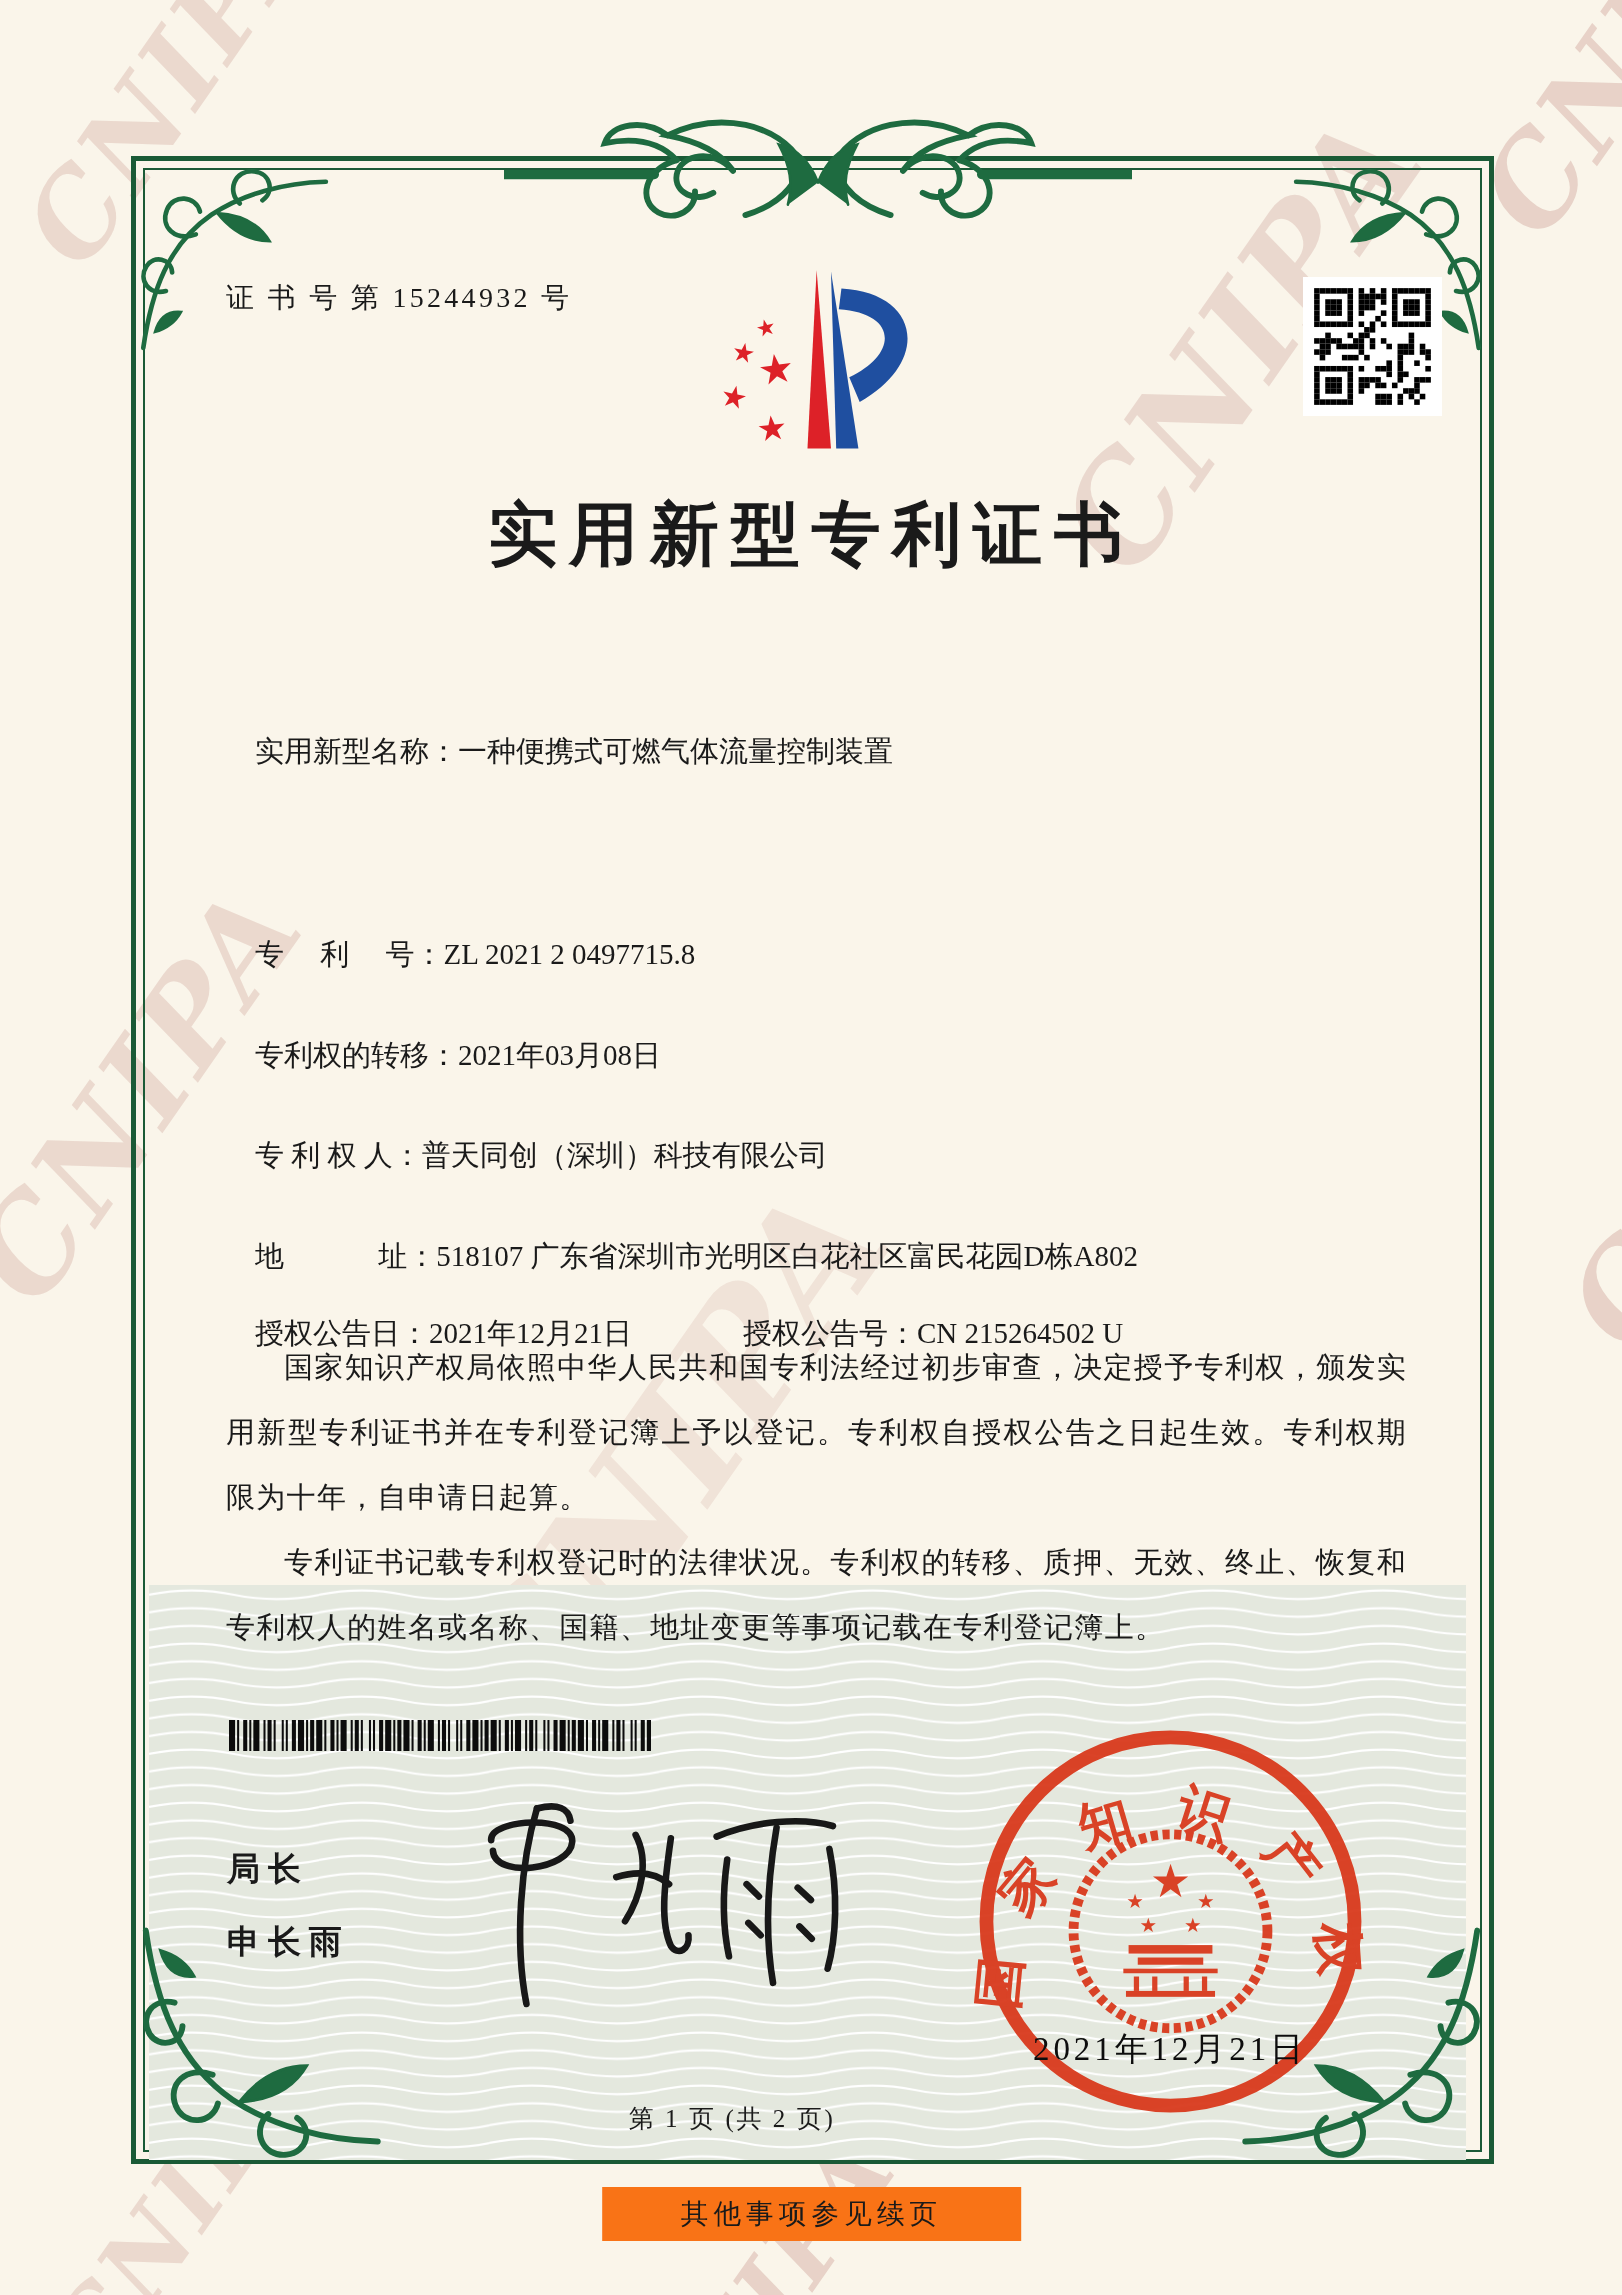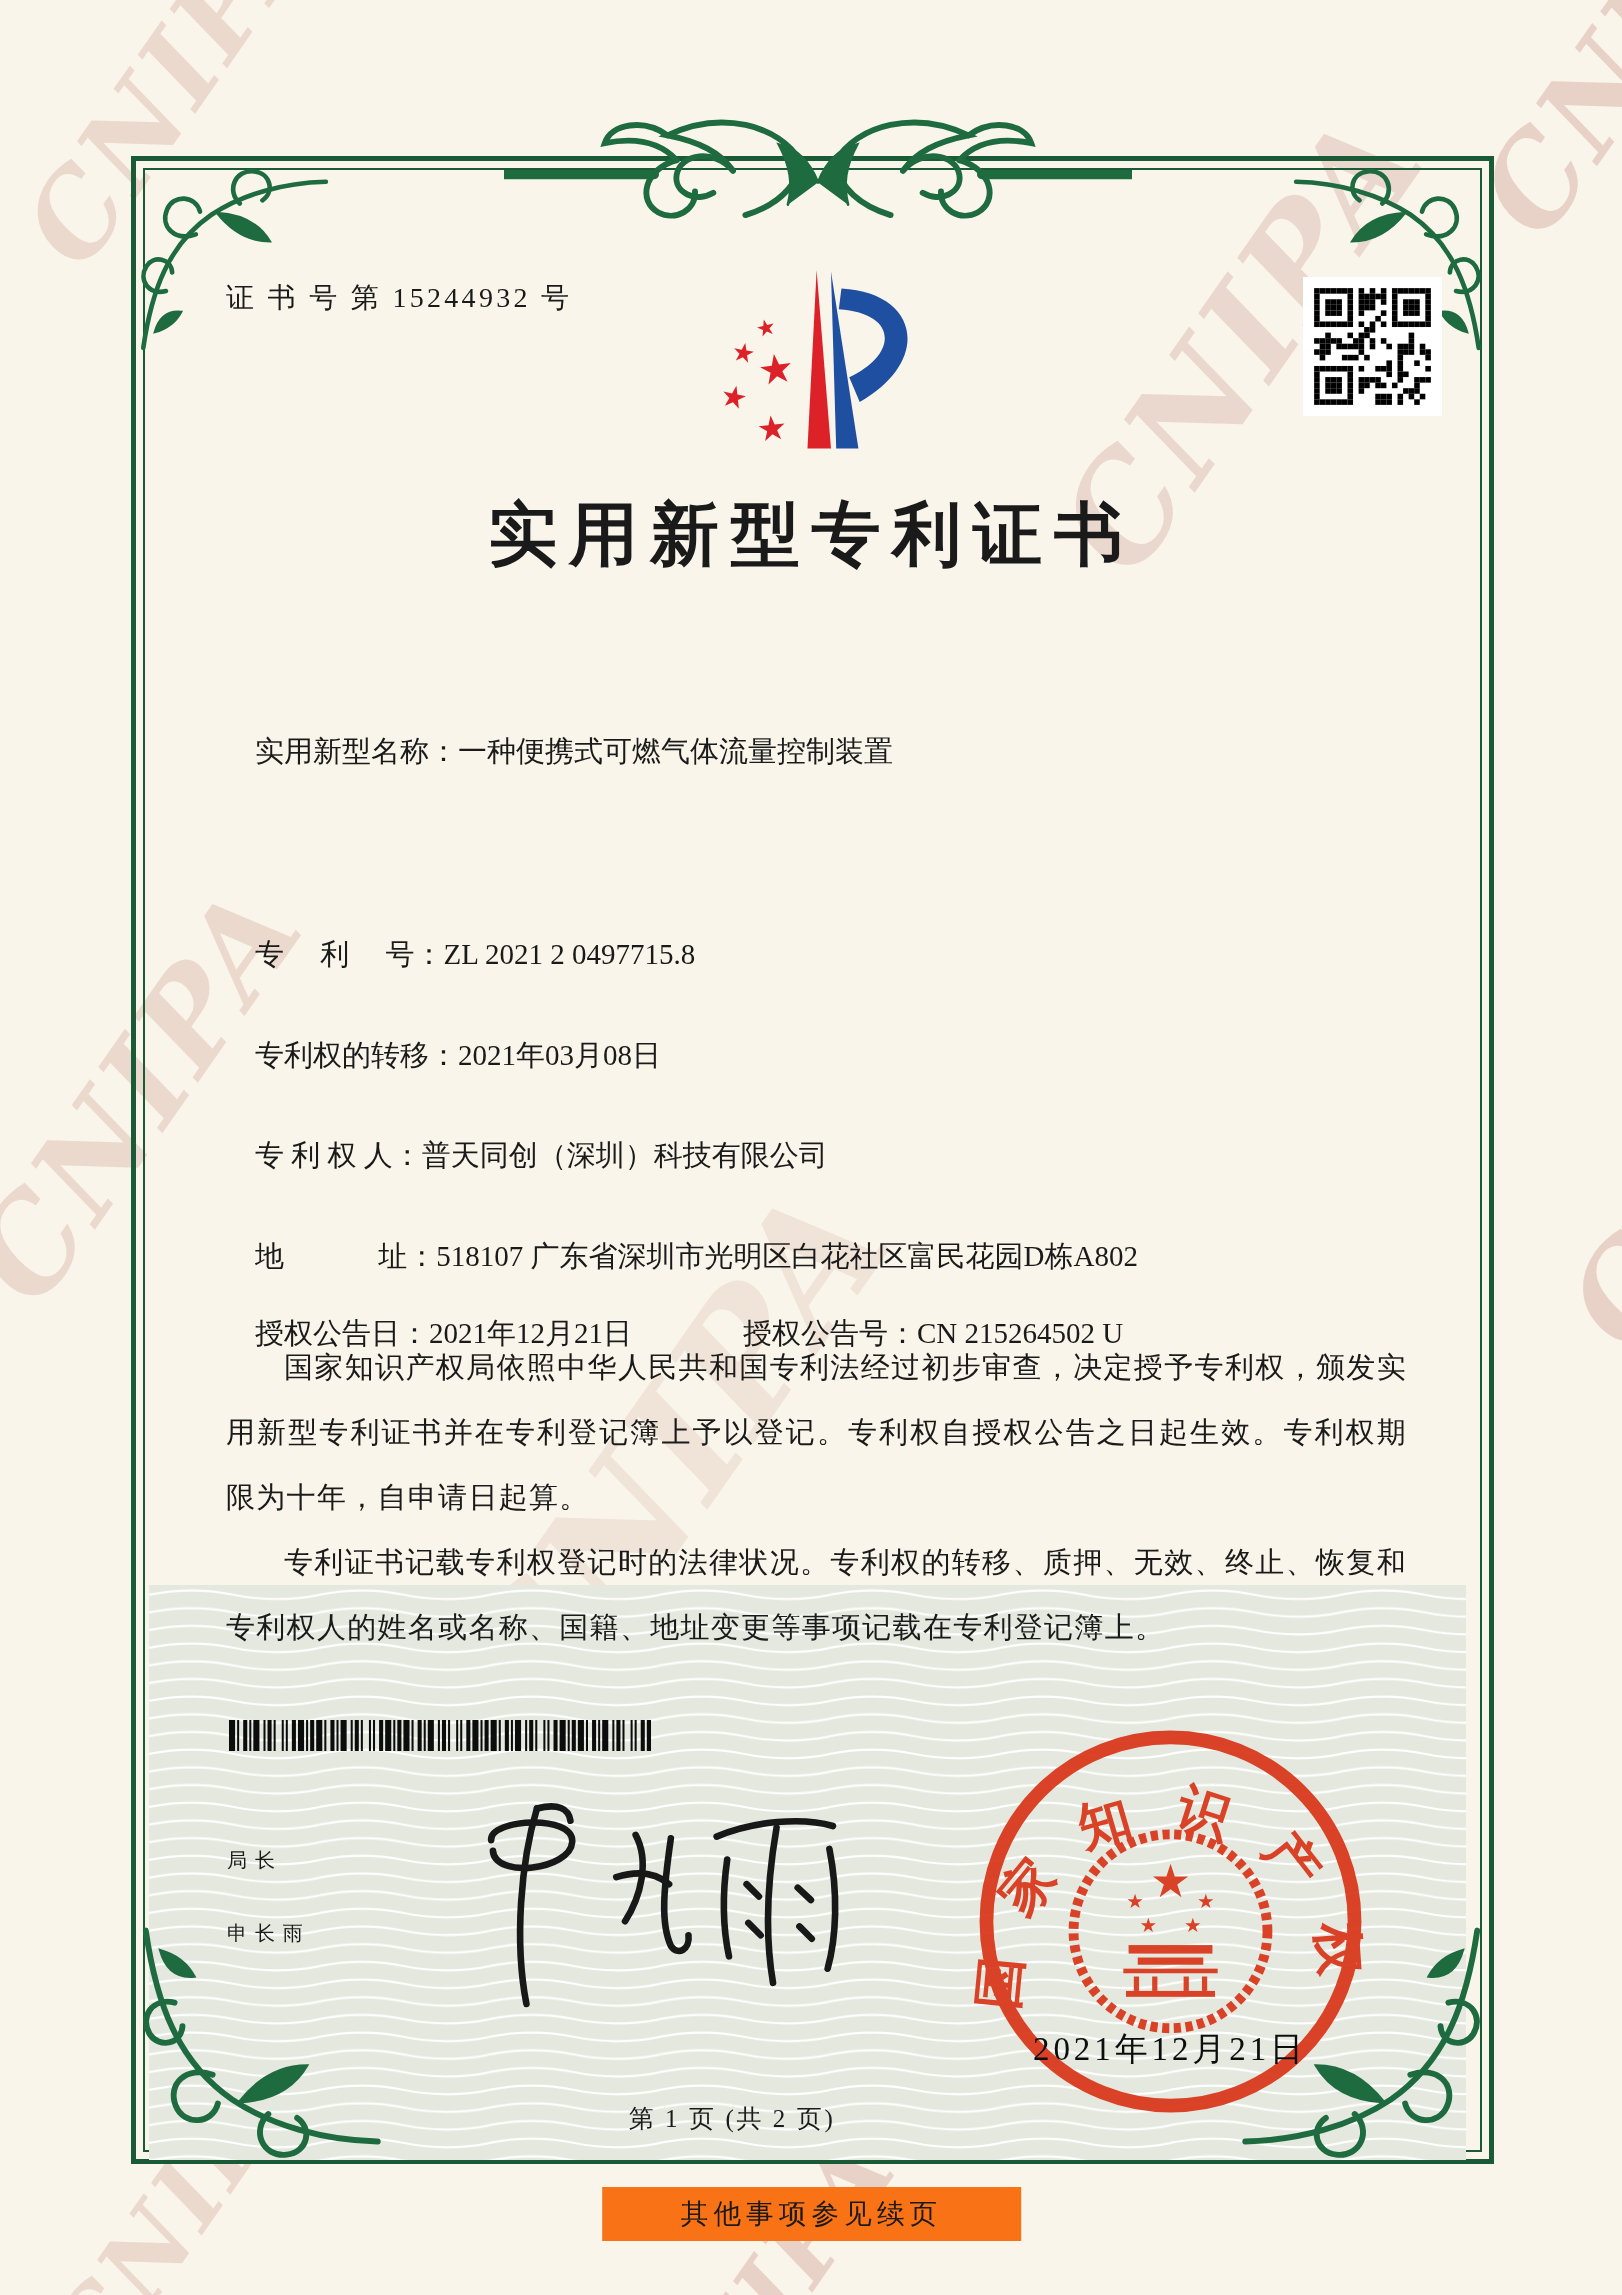--- a/index.html
+++ b/index.html
@@ -19,21 +19,21 @@
   .content{position:absolute;left:0;top:0;width:1623px;height:2295px;z-index:3;}
   .certno{position:absolute;left:226px;top:279px;font-size:28px;letter-spacing:3.3px;white-space:pre;}
   .title{position:absolute;left:0;top:489px;width:1623px;text-align:center;font-size:69px;
          font-weight:700;letter-spacing:11.8px;}
   .row{position:absolute;left:226px;font-size:29px;white-space:pre;line-height:1.3;}
   .row .lab{white-space:pre;margin-top:23px;}
   .paras{position:absolute;left:226px;top:1335px;width:1181px;font-size:29px;line-height:2.24;
          letter-spacing:1.3px;text-align:justify;}
   .paras p{margin:0;text-indent:2em;}
   .director{position:absolute;left:227px;font-family:"Liberation Sans","DejaVu Sans",sans-serif;
-            font-weight:400;font-size:20px;letter-spacing:7.9px;}
+            font-weight:700;font-size:33px;letter-spacing:7.9px;}
   .sealdate{position:absolute;left:967px;top:2027px;width:406px;text-align:center;font-size:33px;
             letter-spacing:3.9px;color:#0d0d0d;}
   .pageinfo{position:absolute;left:0;top:2102px;width:1464px;text-align:center;font-size:25px;letter-spacing:2.6px;}
   .footnote{position:absolute;left:50%;top:2187px;transform:translateX(-50%);background:#f97316;
             padding:9.2px 79px;font-size:27.5px;letter-spacing:5.2px;white-space:pre;}
   .barcode{position:absolute;left:229px;top:1720px;width:422px;height:31px;}
   svg{display:block;}
 </style>
 </head>
 <body>

